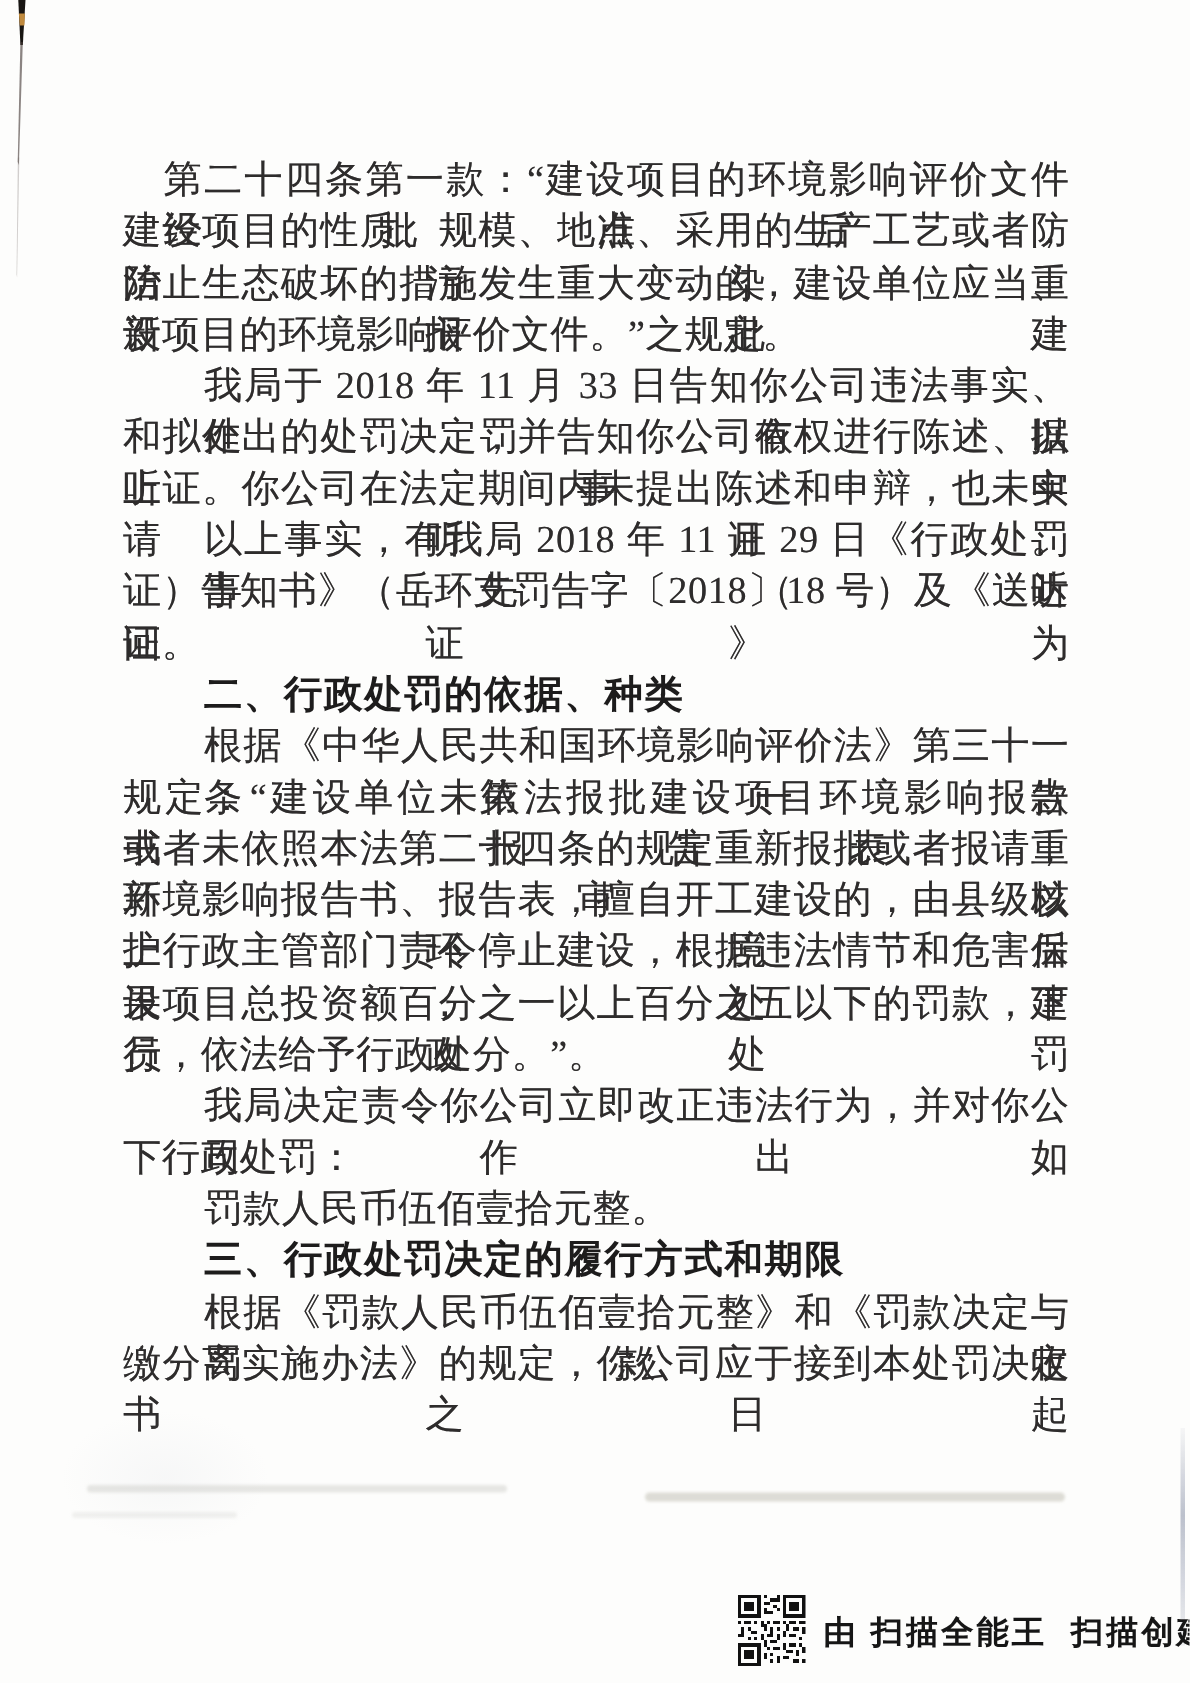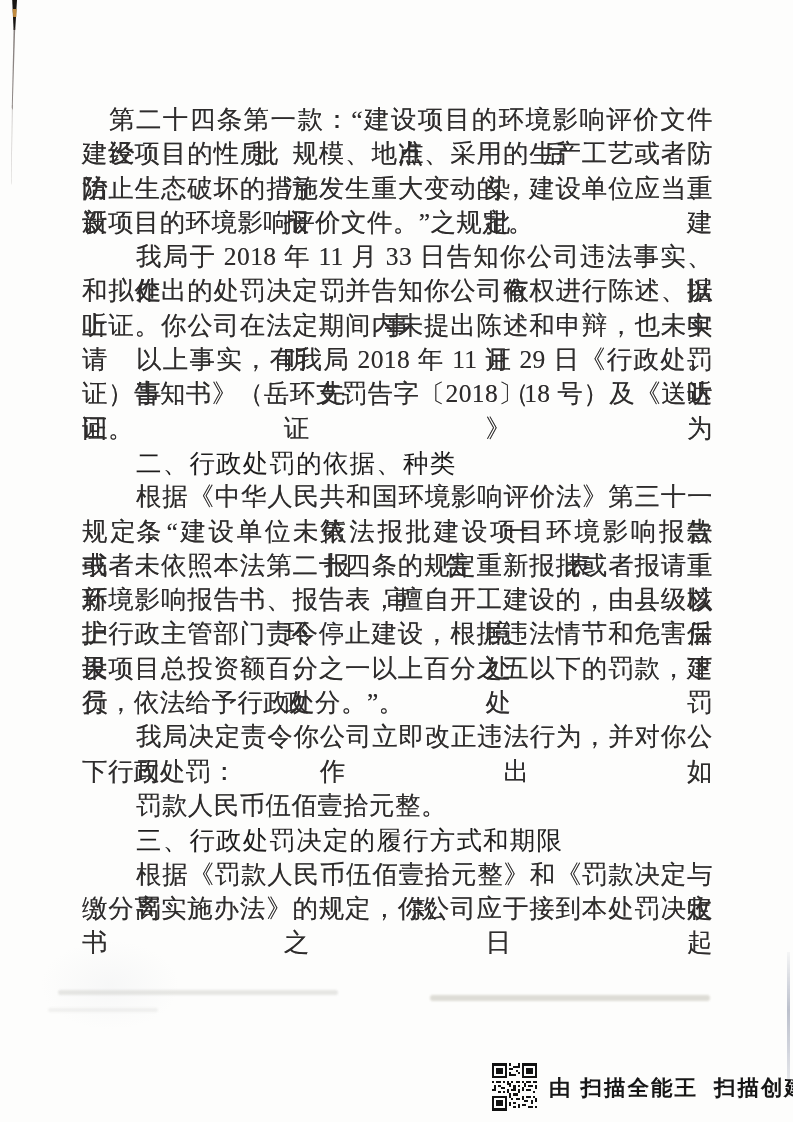--- a/index.html
+++ b/index.html
@@ -37,21 +37,21 @@
   }
   .line.j {
     white-space: normal;
     text-align: justify;
     text-align-last: justify;
   }
   .line.ind1 { padding-left: 27px; }
   .line.ind2 { padding-left: 54px; }
   .line.hd {
     font-family: "Liberation Sans", "DejaVu Sans", sans-serif;
-    font-weight: 400;
+    font-weight: 700;
     color: var(--heading);
     letter-spacing: 1.2px;
     text-shadow: none;
   }
 
   
   .wedge { position: absolute; left: 0; top: 0; width: 40px; height: 200px; pointer-events: none; }
   .smudge { position: absolute; pointer-events: none; filter: blur(1px); border-radius: 3px; }
   .smudge-a { left: 58px;  top: 990px;  width: 280px; height: 5px; background: rgba(138,138,128,0.20); }
   .smudge-b { left: 430px; top: 995px;  width: 280px; height: 6px; background: rgba(130,128,105,0.26); }

